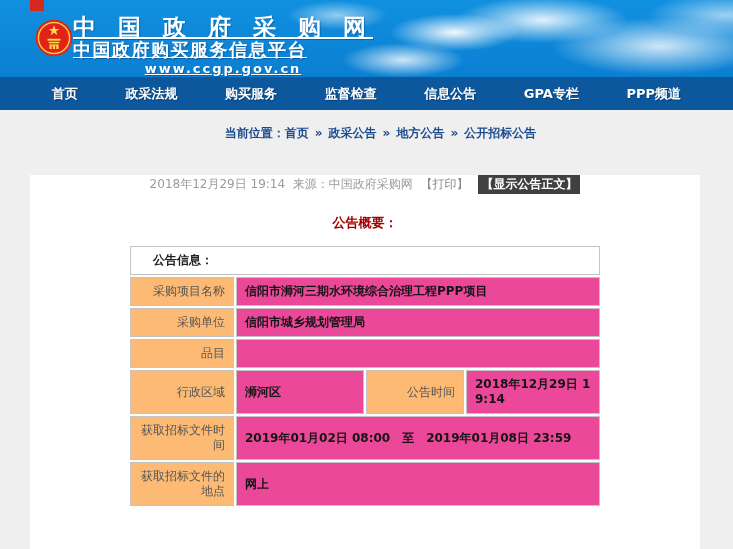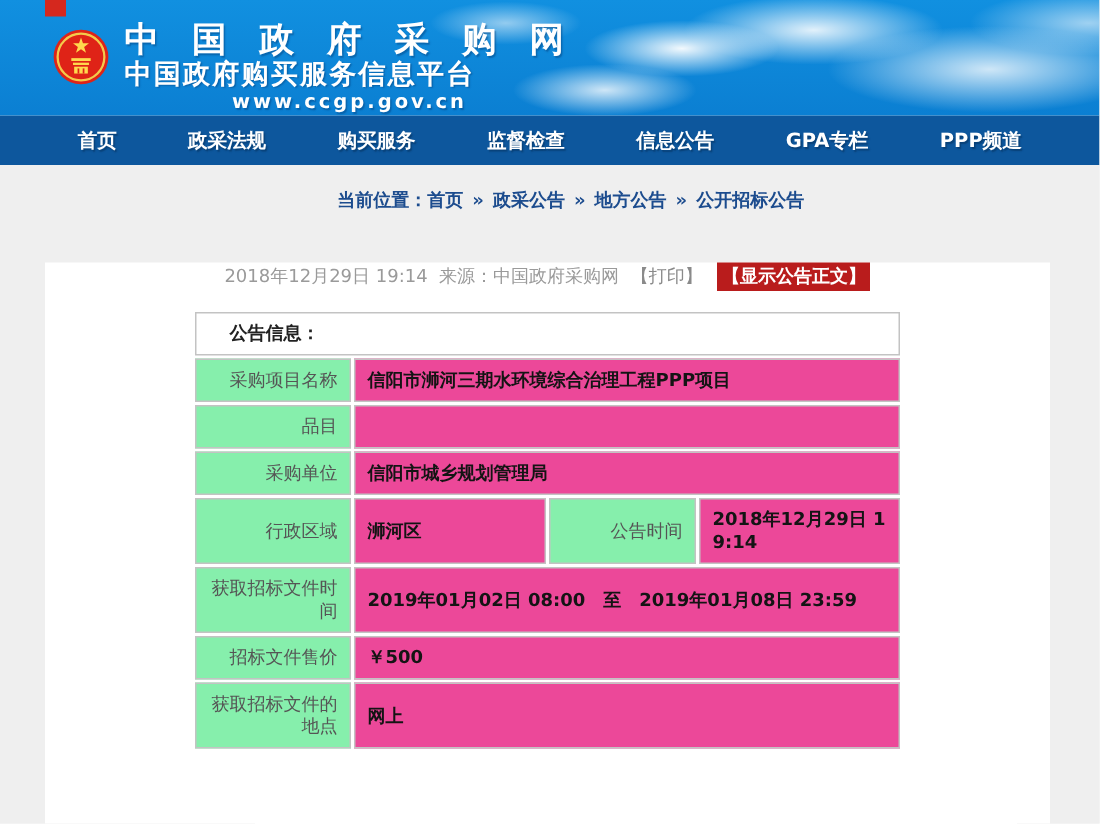--- a/index.html
+++ b/index.html
@@ -12,21 +12,21 @@
       radial-gradient(ellipse 90px 26px at 62% 42%, rgba(255,255,255,.95) 0%, rgba(255,255,255,0) 72%),
       radial-gradient(ellipse 120px 32px at 74% 26%, rgba(255,255,255,.88) 0%, rgba(255,255,255,0) 72%),
       radial-gradient(ellipse 85px 24px at 55% 78%, rgba(255,255,255,.8) 0%, rgba(255,255,255,0) 72%),
       radial-gradient(ellipse 150px 40px at 90% 60%, rgba(255,255,255,.8) 0%, rgba(255,255,255,0) 72%),
       radial-gradient(ellipse 70px 20px at 46% 20%, rgba(255,255,255,.55) 0%, rgba(255,255,255,0) 72%),
       radial-gradient(ellipse 110px 30px at 99% 20%, rgba(255,255,255,.6) 0%, rgba(255,255,255,0) 72%),
       linear-gradient(180deg,#1190e0 0%,#0b7fd2 100%); }
   .ribbon { position:absolute; left:30px; top:0; width:14px; height:11px; background:#d5281e; }
   .logo { position:absolute; left:35px; top:15px; display:flex; align-items:flex-start; cursor:pointer; }
   .emblem { width:38px; height:38px; margin-top:4px; }
-  .logo-text { margin-left:10px; color:#fff; }
+  .logo-text { margin-left:0; color:#fff;text-decoration:underline; }
   .logo-title { font-size:23px; font-weight:bold; letter-spacing:7px; line-height:24px; white-space:nowrap;
     text-shadow:1px 1px 1px rgba(0,60,120,.45); }
   .logo-subtitle { font-size:18px; font-weight:bold; letter-spacing:1.5px; line-height:21px; white-space:nowrap;
     text-shadow:1px 1px 1px rgba(0,60,120,.45); }
   .logo-url { font-size:13px; font-weight:bold; letter-spacing:2px; text-align:center; line-height:17px;
     text-shadow:1px 1px 1px rgba(0,60,120,.45); }
 
   
   .main-nav { height:33px; background:#0d579d; display:flex; align-items:center;
     justify-content:space-around; padding:0 28px; }
@@ -37,30 +37,30 @@
   .breadcrumb { padding:15px 0 0 28px; font-size:12px; font-weight:bold; color:#1c4c8e; height:45px;text-align:center; }
   .breadcrumb .crumb { color:#1c4c8e; cursor:pointer; }
   .breadcrumb .sep { margin:0 6px; color:#1c4c8e; }
 
   
   .content-box { width:670px; margin-left:30px; background:#fff; min-height:400px; padding-bottom:20px; }
   .article-title { padding-top:26px; text-align:center; font-size:20px; font-weight:bold; color:#2b2b2b; }
   .meta-line { margin-top:20px; text-align:center; font-size:12px; color:#9a9a9a; }
   .meta-line span { vertical-align:middle; }
   .print-link { color:#8a8a8a; cursor:pointer; margin-left:4px; }
-  .show-notice-btn { display:inline-block; margin-left:6px; background:#b91c1c; color:#fff;
+  .show-notice-btn { display:inline-block; margin-left:6px; background:#404040; color:#fff;
     font-weight:bold; font-size:12px; padding:1px 3px; cursor:pointer; }
   .summary-heading { margin-top:20px; text-align:center; font-size:13px; font-weight:bold; color:#a50000; }
 
   
   .summary-table { width:464px; margin:12px auto 0; border-collapse:separate; border-spacing:2px;
     font-size:12px; table-layout:fixed; }
   .summary-table td { border:1px solid #c3c3c3; padding:6px 8px; line-height:15px; word-break:break-all; }
   .summary-table td.section { background:#fff; font-weight:bold; color:#222; text-align:left;padding-left:22px; }
-  .summary-table td.lbl { background:#86efac; text-align:right; color:#555; font-weight:normal; }
+  .summary-table td.lbl { background:#fdba74; text-align:right; color:#555; font-weight:normal; }
   .summary-table td.val { background:#ec4899; font-weight:bold; color:#141414; }
 </style>
 </head>
 <body>
 
 <div class="site-header">
   <div class="ribbon"></div>
   <div class="logo">
     <svg class="emblem" viewBox="0 0 100 100">
       <circle cx="50" cy="50" r="48" fill="#df2317"></circle>
@@ -96,58 +96,55 @@
 
 <div class="content-box">
 
   <div class="meta-line">
     <span>2018年12月29日 19:14</span>&nbsp;
     <span>来源：中国政府采购网</span>
     <span class="print-link">【打印】</span>
     <span class="show-notice-btn">【显示公告正文】</span>
   </div>
 
+  <div class="summary-heading">公告概要：</div>
 
   <table class="summary-table">
     <colgroup>
         <col style="width:104px">
         <col style="width:128px">
         <col style="width:98px">
         <col style="width:134px">
       </colgroup>
     <tbody>
         <tr>
       <td class="section" colspan="4">公告信息：</td>
     </tr>
     <tr>
       <td class="lbl">采购项目名称</td>
       <td class="val" colspan="3">信阳市浉河三期水环境综合治理工程PPP项目</td>
     </tr>
     <tr>
+      <td class="lbl">采购单位</td>
+      <td class="val" colspan="3">信阳市城乡规划管理局</td>
+    </tr>
+    <tr>
       <td class="lbl">品目</td>
       <td class="val" colspan="3"></td>
-    </tr>
-    <tr>
-      <td class="lbl">采购单位</td>
-      <td class="val" colspan="3">信阳市城乡规划管理局</td>
     </tr>
     <tr>
       <td class="lbl">行政区域</td>
       <td class="val">浉河区</td>
       <td class="lbl">公告时间</td>
       <td class="val">2018年12月29日 19:14</td>
     </tr>
     <tr>
       <td class="lbl">获取招标文件时间</td>
       <td class="val" colspan="3">2019年01月02日 08:00　至　2019年01月08日 23:59</td>
     </tr>
     <tr>
-      <td class="lbl">招标文件售价</td>
-      <td class="val" colspan="3">￥500</td>
-    </tr>
-    <tr>
       <td class="lbl">获取招标文件的地点</td>
       <td class="val" colspan="3">网上</td>
     </tr>
 
   </tbody>
     </table>
 </div>
 
 </body></html>

